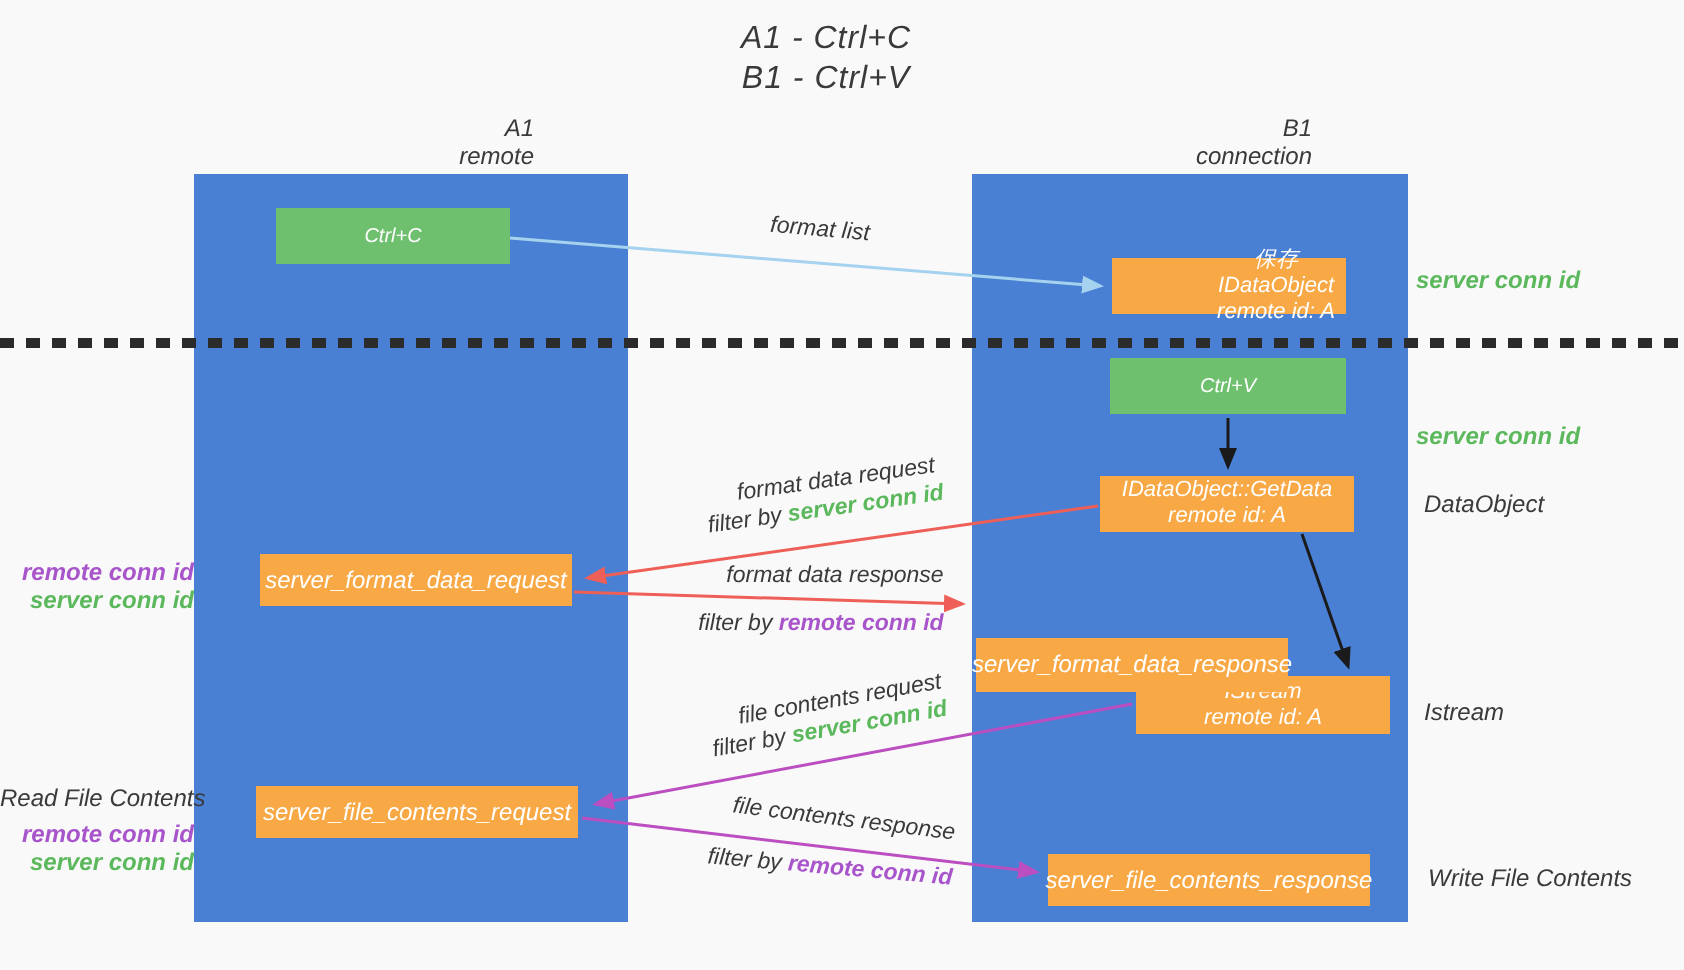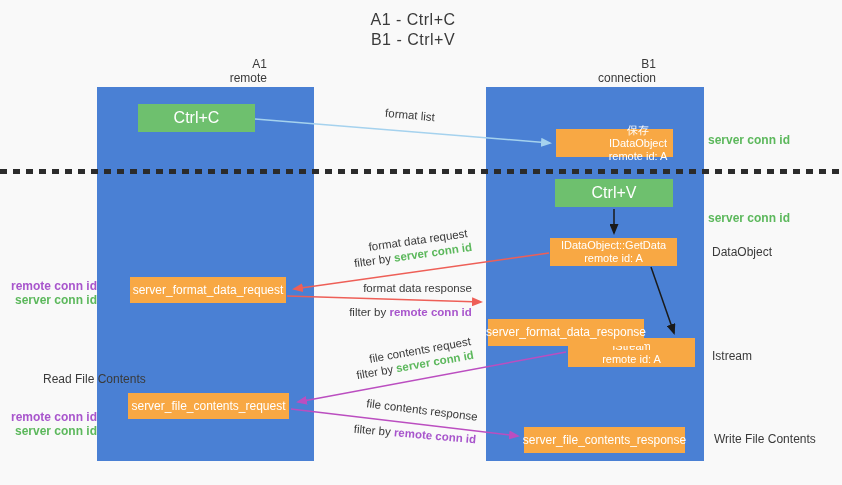--- a/index.html
+++ b/index.html
@@ -5,20 +5,21 @@
   * { margin: 0; padding: 0; box-sizing: border-box; }
   html, body { background: #f9f9f9; }
   body { font-family: "Liberation Sans", "DejaVu Sans", sans-serif; }
   .canvas {
     position: relative;
     width: 842px;
     height: 467px;
     background: #f9f9f9;
     overflow: hidden;
     color: #3a3a3a;
+    font-style: italic;
   }
   .abs { position: absolute; }
   .title {
     left: 328px; top: 10px; width: 170px;
     text-align: center;
     font-size: 16px;
     line-height: 20px;
     color: #3a3a3a;
     letter-spacing: 0.5px;
   }
@@ -38,21 +39,21 @@
   }
   .node {
     display: flex;
     flex-direction: column;
     align-items: center;
     justify-content: center;
     color: #ffffff;
     text-align: center;
     z-index: 4;
   }
-  .box-green { background: #6ec06e; font-size: 16px; }
+  .box-green { background: #6ec06e; font-size: 10px; }
   .box-orange { background: #f8a844; font-size: 11px; line-height: 13px; }
   .box-orange.oneline { font-size: 12px; }
   .arrow-label {
     font-size: 11.5px;
     color: #3a3a3a;
     white-space: nowrap;
     z-index: 5;
     text-align: center;
   }
   .side-label {
@@ -176,17 +177,17 @@
   </div>
 
   <div class="abs side-label green-bold" style="left:708px; top:133px;">server conn id</div>
   <div class="abs side-label green-bold" style="left:708px; top:211px;">server conn id</div>
   <div class="abs side-label plain" style="left:712px; top:245px;">DataObject</div>
   <div class="abs side-label plain" style="left:712px; top:349px;">Istream</div>
   <div class="abs side-label plain" style="left:714px; top:432px;">Write File Contents</div>
 
   <div class="abs side-label purple-bold left-labels" style="left:0px; top:279px; width:97px;">remote conn id</div>
   <div class="abs side-label green-bold left-labels" style="left:0px; top:293px; width:97px;">server conn id</div>
-  <div class="abs side-label plain left-labels" style="left:0px; top:372px; width:97px;padding-left:43px;">Read File Contents</div>
+  <div class="abs side-label plain left-labels" style="left:0px; top:392px; width:97px;">Read File Contents</div>
   <div class="abs side-label purple-bold left-labels" style="left:0px; top:410px; width:97px;">remote conn id</div>
   <div class="abs side-label green-bold left-labels" style="left:0px; top:424px; width:97px;">server conn id</div>
 
 </div>
 
 </body></html>

